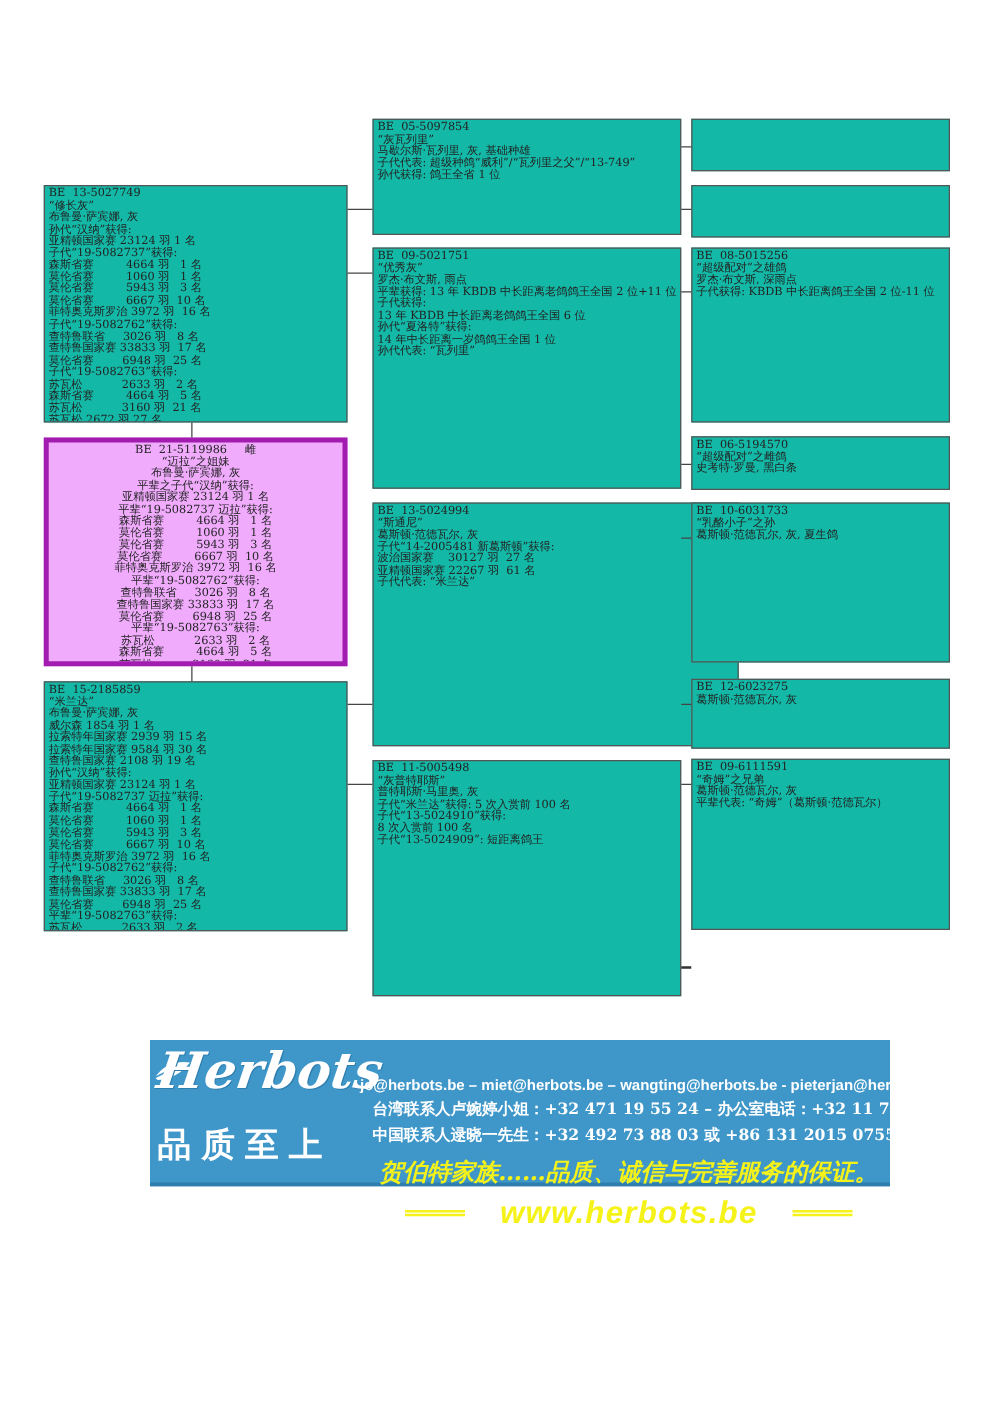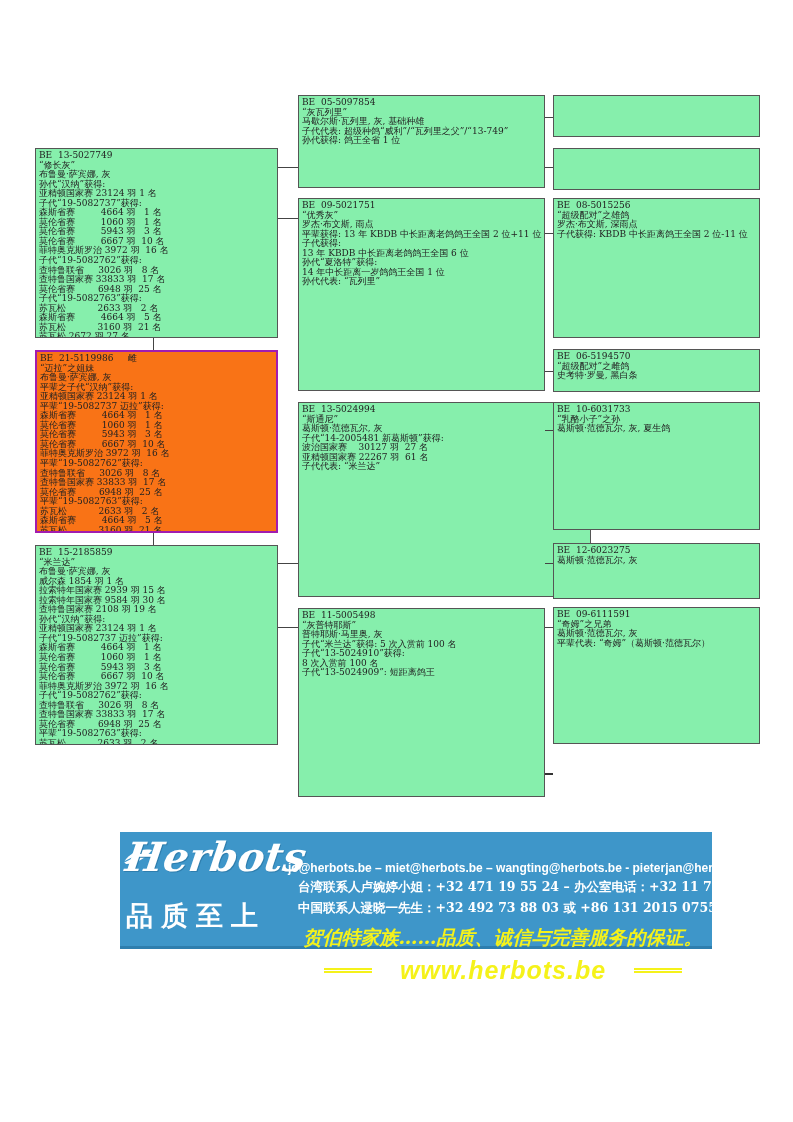--- a/index.html
+++ b/index.html
@@ -2,24 +2,24 @@
 <html><head>
 <meta charset="utf-8">
 <style>
   html,body{margin:0;padding:0;background:#888;}
   #page{
     position:relative;width:793px;height:1122px;background:#ffffff;
     font-family:"DejaVu Serif","Liberation Serif",serif;color:#1c1c1c;
     margin:0 auto;overflow:hidden;
   }
   .pbox{
-    position:absolute;border:1px solid #555;background:#86efac;
+    position:absolute;border:1px solid #555;background:#14b8a6;
     box-sizing:border-box;padding:2px 3px;overflow:hidden;
   }
-  .pbox.subject{border:2px solid #a21caf;background:#f97316;}
+  .pbox.subject{border:4px solid #a21caf;background:#f0abfc;text-align:center;}
   .bline{
     font-size:9px;line-height:9.55px;white-space:pre;color:#222;
     letter-spacing:0px;
   }
   .hline{position:absolute;height:1px;background:#444;}
   .hline.thick{height:2px;background:#333;}
   .vline{position:absolute;width:1px;background:#444;}
   
   #banner{
     position:absolute;left:120px;top:832px;width:592px;height:117px;

